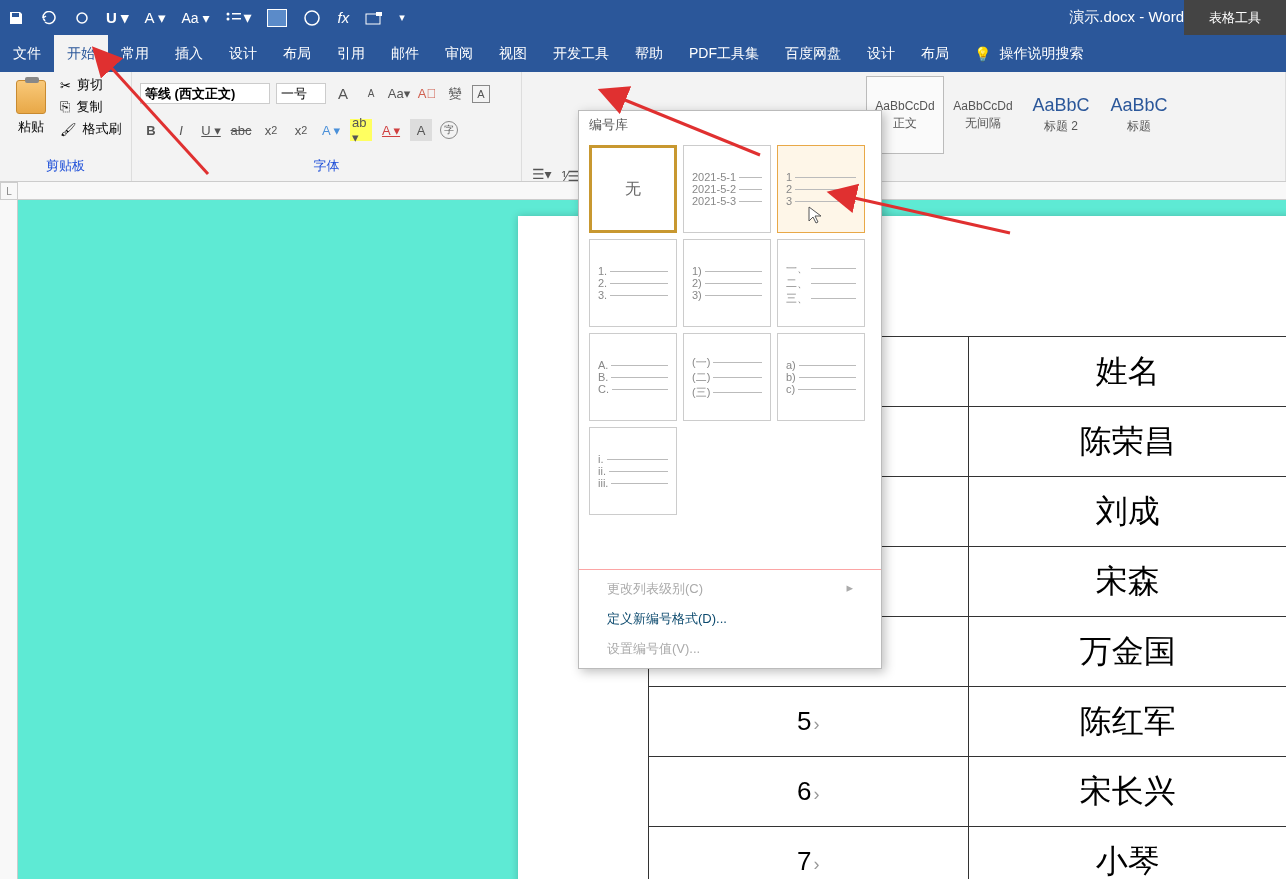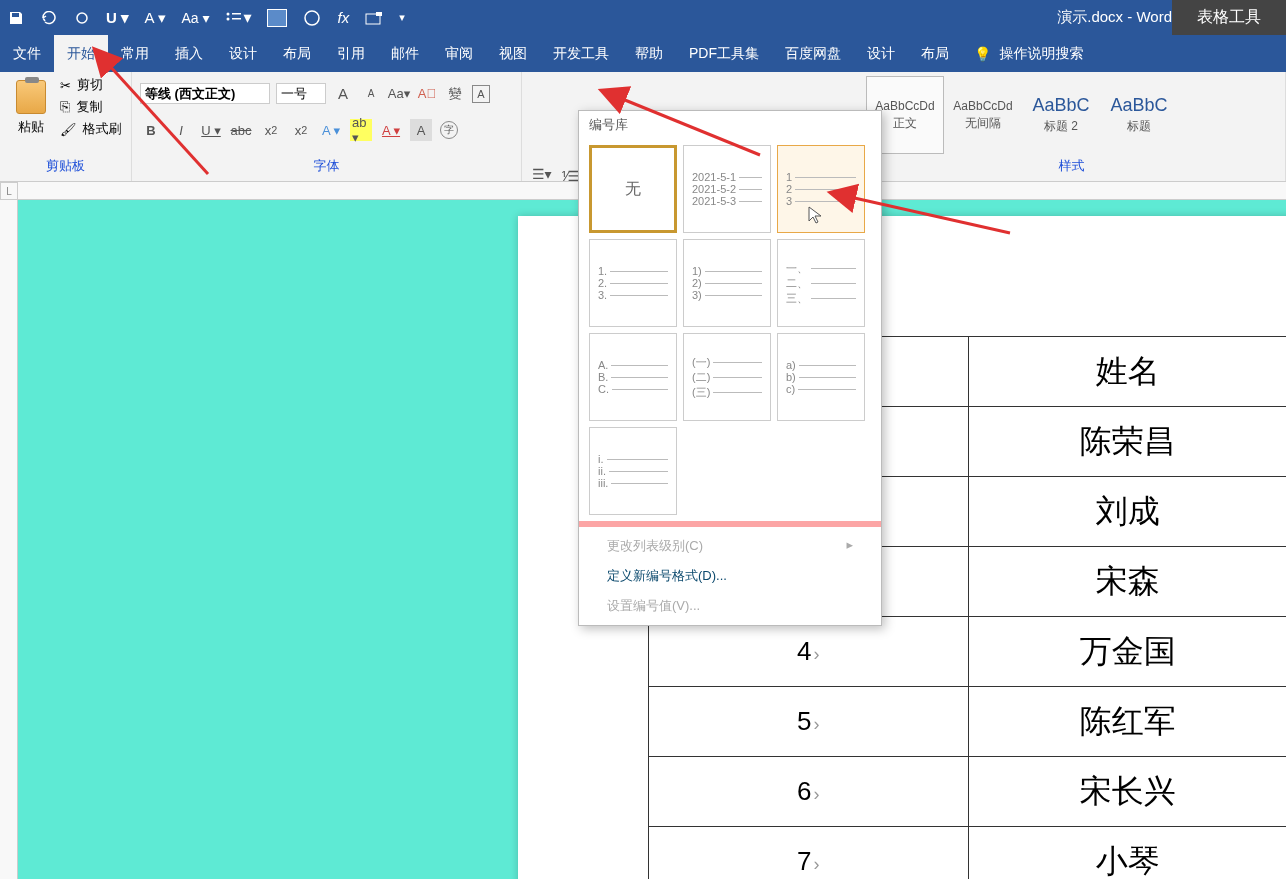--- a/index.html
+++ b/index.html
@@ -3,21 +3,21 @@
   <meta charset="utf-8">
   <style>
     * { margin: 0; padding: 0; box-sizing: border-box; font-family: "Microsoft YaHei", sans-serif; }
     body { background: #e6e6e6; width: 1286px; height: 879px; overflow: hidden; position: relative; }
     
     
     .title-bar { background: #2b579a; height: 35px; display: flex; align-items: center; }
     .qat { display: flex; align-items: center; padding: 0 8px; gap: 16px; }
     .qat-icon { color: white; fill: white; cursor: pointer; display: flex; align-items: center; }
     .title-center { flex: 1; text-align: right; color: white; font-size: 15px; }
-    .table-tools { background: #444; color: white; padding: 0 25px; height: 35px; display: flex; align-items: center; font-size: 16px; }
+    .table-tools { background: #444; color: white; padding: 0 25px; height: 35px; display: flex; align-items: center; font-size: 13px; }
     
     
     .tabs { background: #2b579a; height: 37px; display: flex; }
     .tab { color: white; padding: 0 13px; display: flex; align-items: center; font-size: 14px; cursor: pointer; }
     .tab.active { background: #f3f3f3; color: #2b579a; }
     .tell-me { display: flex; align-items: center; color: white; gap: 8px; padding: 0 12px; font-size: 14px; }
     
     
     .ribbon { background: #f3f3f3; height: 110px; display: flex; border-bottom: 1px solid #ccc; position: relative; }
     .group { border-right: 1px solid #ddd; padding: 4px 8px; display: flex; flex-direction: column; }
@@ -64,21 +64,21 @@
     
     
     .num-dropdown { position: absolute; left: 578px; top: 110px; width: 304px; background: white; border: 1px solid #bbb; box-shadow: 3px 3px 10px rgba(0,0,0,0.25); z-index: 1000; }
     .num-header { padding: 5px 10px; font-size: 13px; color: #555; }
     .num-grid { display: flex; flex-wrap: wrap; gap: 6px; padding: 6px 10px; }
     .num-opt { width: 88px; height: 88px; border: 1px solid #ccc; display: flex; flex-direction: column; justify-content: center; align-items: flex-start; padding: 8px; font-size: 11px; color: #888; cursor: pointer; position: relative; }
     .num-opt.none { align-items: center; justify-content: center; font-size: 16px; color: #666; border: 3px solid #c89830; }
     .num-opt.hover { border: 1px solid #e8a847; background: #fef6e8; }
     .num-opt > div { display: flex; align-items: center; gap: 3px; width: 100%; }
     .num-opt .line { height: 1px; background: #bbb; flex: 1; }
-    .num-footer { border-top: 6px solid #fca5a5; padding: 4px 0; }
+    .num-footer { border-top: 1px solid #fca5a5; padding: 4px 0; margin-top: 48px; }
     .num-footer-item { padding: 6px 28px; font-size: 13px; color: #0c4a6e; cursor: pointer; display: flex; justify-content: space-between; }
     .num-footer-item.disabled { color: #aaa; }
     
     
     .arrow { position: absolute; z-index: 2000; pointer-events: none; }
     .arrow svg { overflow: visible; }
     
     
     .para-area { position: absolute; left: 524px; top: 74px; width: 340px; height: 106px; }
     
@@ -247,21 +247,20 @@
         <div class="style-name">标题 2</div>
       </div>
       <div class="style-item">
         <div class="style-preview med">AaBbC</div>
         <div class="style-name">标题</div>
       </div>
       <div class="style-item">
         
       </div>
     </div>
-    <div class="group-label">样式</div>
   </div>
 </div>
 
 <div class="ruler-corner">L</div>
 <div class="ruler-h" style="position:absolute;left:18px;right:0;top:182px"></div>
 <div class="ruler-v"></div>
 
 <div class="doc-area">
   <div class="page">
     <table class="doc-table">

